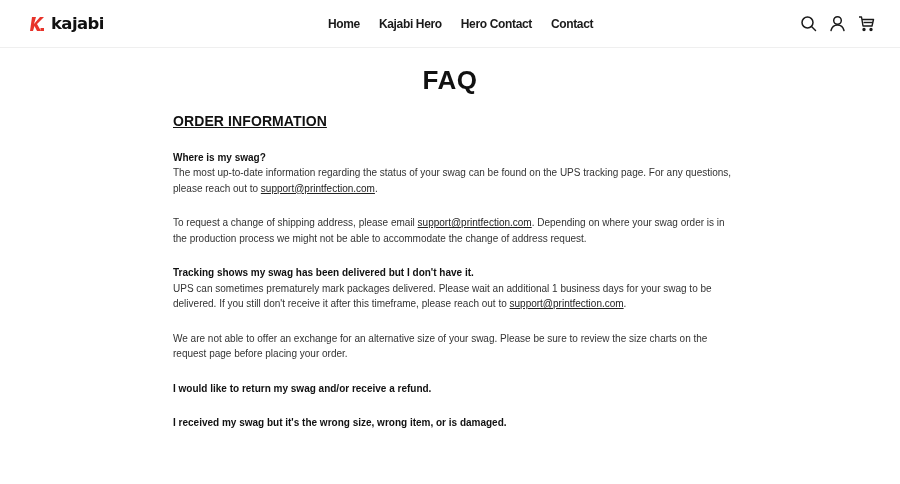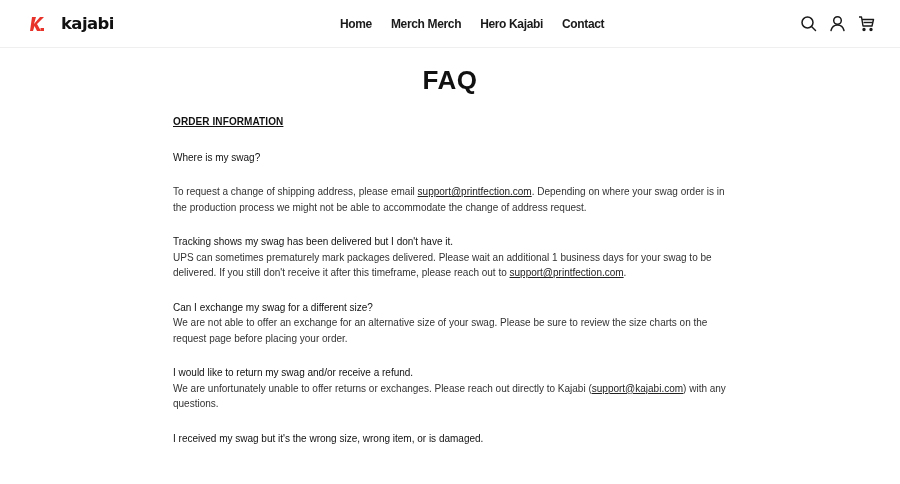--- a/index.html
+++ b/index.html
@@ -6,31 +6,31 @@
     html, body { width: 900px; height: 484px; overflow: hidden; background: #ffffff; }
     body { font-family: "Liberation Sans", sans-serif; color: #1a1a1a; }
 
     .header {
       position: absolute; left: 0; top: 0; width: 900px; height: 48px;
       border-bottom: 1px solid #efefef;
       background: #fff;
     }
     .logo {
       position: absolute; left: 30px; top: 14px; height: 20px;
-      display: flex; align-items: center; gap: 16px;
+      display: flex; align-items: center; gap: 6px;
       text-decoration: none;
     }
     .logo-mark { width: 15px; height: 14px; display: block; }
     .logo-text {
       font-family: "DejaVu Sans", sans-serif;
       font-weight: bold; font-size: 16.5px; color: #111; letter-spacing: -0.6px;
       line-height: 20px;
     }
     .nav {
-      position: absolute; top: 16px; left: 340px;
+      position: absolute; top: 16px; left: 328px;
       display: flex; gap: 19px;
     }
     .nav a {
       font-family: "Liberation Sans", sans-serif;
       font-weight: bold; font-size: 12px; color: #1a1a1a; text-decoration: none;
       letter-spacing: -0.35px; line-height: 16px;
     }
     .icons {
       position: absolute; top: 15px; left: 800px;
       display: flex; gap: 12px;
@@ -43,44 +43,44 @@
       font-family: "Liberation Sans", sans-serif;
       font-weight: bold; font-size: 26px; color: #111; letter-spacing: 0.5px;
       line-height: 32px;
     }
 
     .content {
       position: absolute; left: 173px; top: 114px; width: 560px;
       font-size: 10px; line-height: 15.5px; color: #2a2a2a;
     }
     .section-heading {
-      font-weight: bold; font-size: 10px; text-decoration: underline;
+      font-weight: bold; font-size: 14px; text-decoration: underline;
       color: #111; letter-spacing: 0.1px; margin-bottom: 20px;
     }
     .faq { margin-bottom: 19px; }
-    .q { font-weight: normal; color: #111; font-size: 10px; line-height: 15.5px; }
+    .q { font-weight: bold; color: #111; font-size: 10px; line-height: 15.5px; }
     .a { color: #333; font-size: 10px; line-height: 15.5px; }
     .a a { color: #222; text-decoration: underline; }
   </style>
 </head>
 <body>
 
 <header class="header">
   <a class="logo">
     <svg class="logo-mark" viewBox="0 0 15 14">
       <path d="M2 0 L6 0 L4 7 L10 0 L14 0 L7 7 L11 14 L7 14 L4.5 9 L3 14 L0 14 Z" fill="#e8332a"></path>
       <rect x="10.5" y="11" width="3.5" height="3" fill="#e8332a"></rect>
     </svg>
     <span class="logo-text">kajabi</span>
   </a>
 
   <nav class="nav">
     <a>Home</a>
-    <a>Merch Merch</a>
-    <a>Hero Kajabi</a>
+    <a>Kajabi Hero</a>
+    <a>Hero Contact</a>
     <a>Contact</a>
   </nav>
 
   <div class="icons">
     <span>
       <svg viewBox="0 0 17 17" fill="none" stroke="#1a1a1a" stroke-width="1.5">
         <circle cx="7.5" cy="7.5" r="5.5"></circle>
         <line x1="11.5" y1="11.5" x2="15.5" y2="15.5" stroke-linecap="round"></line>
       </svg>
     </span>
@@ -101,37 +101,36 @@
   </div>
 </header>
 
 <h1 class="title">FAQ</h1>
 
 <main class="content">
   <div class="section-heading">ORDER INFORMATION</div>
 
   <div class="faq">
     <div class="q">Where is my swag?</div>
+    <div class="a"><span>The most up-to-date information regarding the status of your swag can be found on the UPS tracking page. For any questions, please reach out to </span><a>support@printfection.com</a><span>.</span></div>
   </div>
 
   <div class="faq">
     <div class="a"><span>To request a change of shipping address, please email </span><a>support@printfection.com</a><span>. Depending on where your swag order is in the production process we might not be able to accommodate the change of address request.</span></div>
   </div>
 
   <div class="faq">
     <div class="q">Tracking shows my swag has been delivered but I don't have it.</div>
     <div class="a"><span>UPS can sometimes prematurely mark packages delivered. Please wait an additional 1 business days for your swag to be delivered. If you still don't receive it after this timeframe, please reach out to </span><a>support@printfection.com</a><span>.</span></div>
   </div>
 
   <div class="faq">
-    <div class="q">Can I exchange my swag for a different size?</div>
     <div class="a"><span>We are not able to offer an exchange for an alternative size of your swag.  Please be sure to review the size charts on the request page before placing your order.</span></div>
   </div>
 
   <div class="faq">
     <div class="q">I would like to return my swag and/or receive a refund.</div>
-    <div class="a"><span>We are unfortunately unable to offer returns or exchanges. Please reach out directly to Kajabi (</span><a>support@kajabi.com</a><span>) with any questions.</span></div>
   </div>
 
   <div class="faq">
     <div class="q">I received my swag but it's the wrong size, wrong item, or is damaged.</div>
   </div>
 </main>
 
 </body></html>

